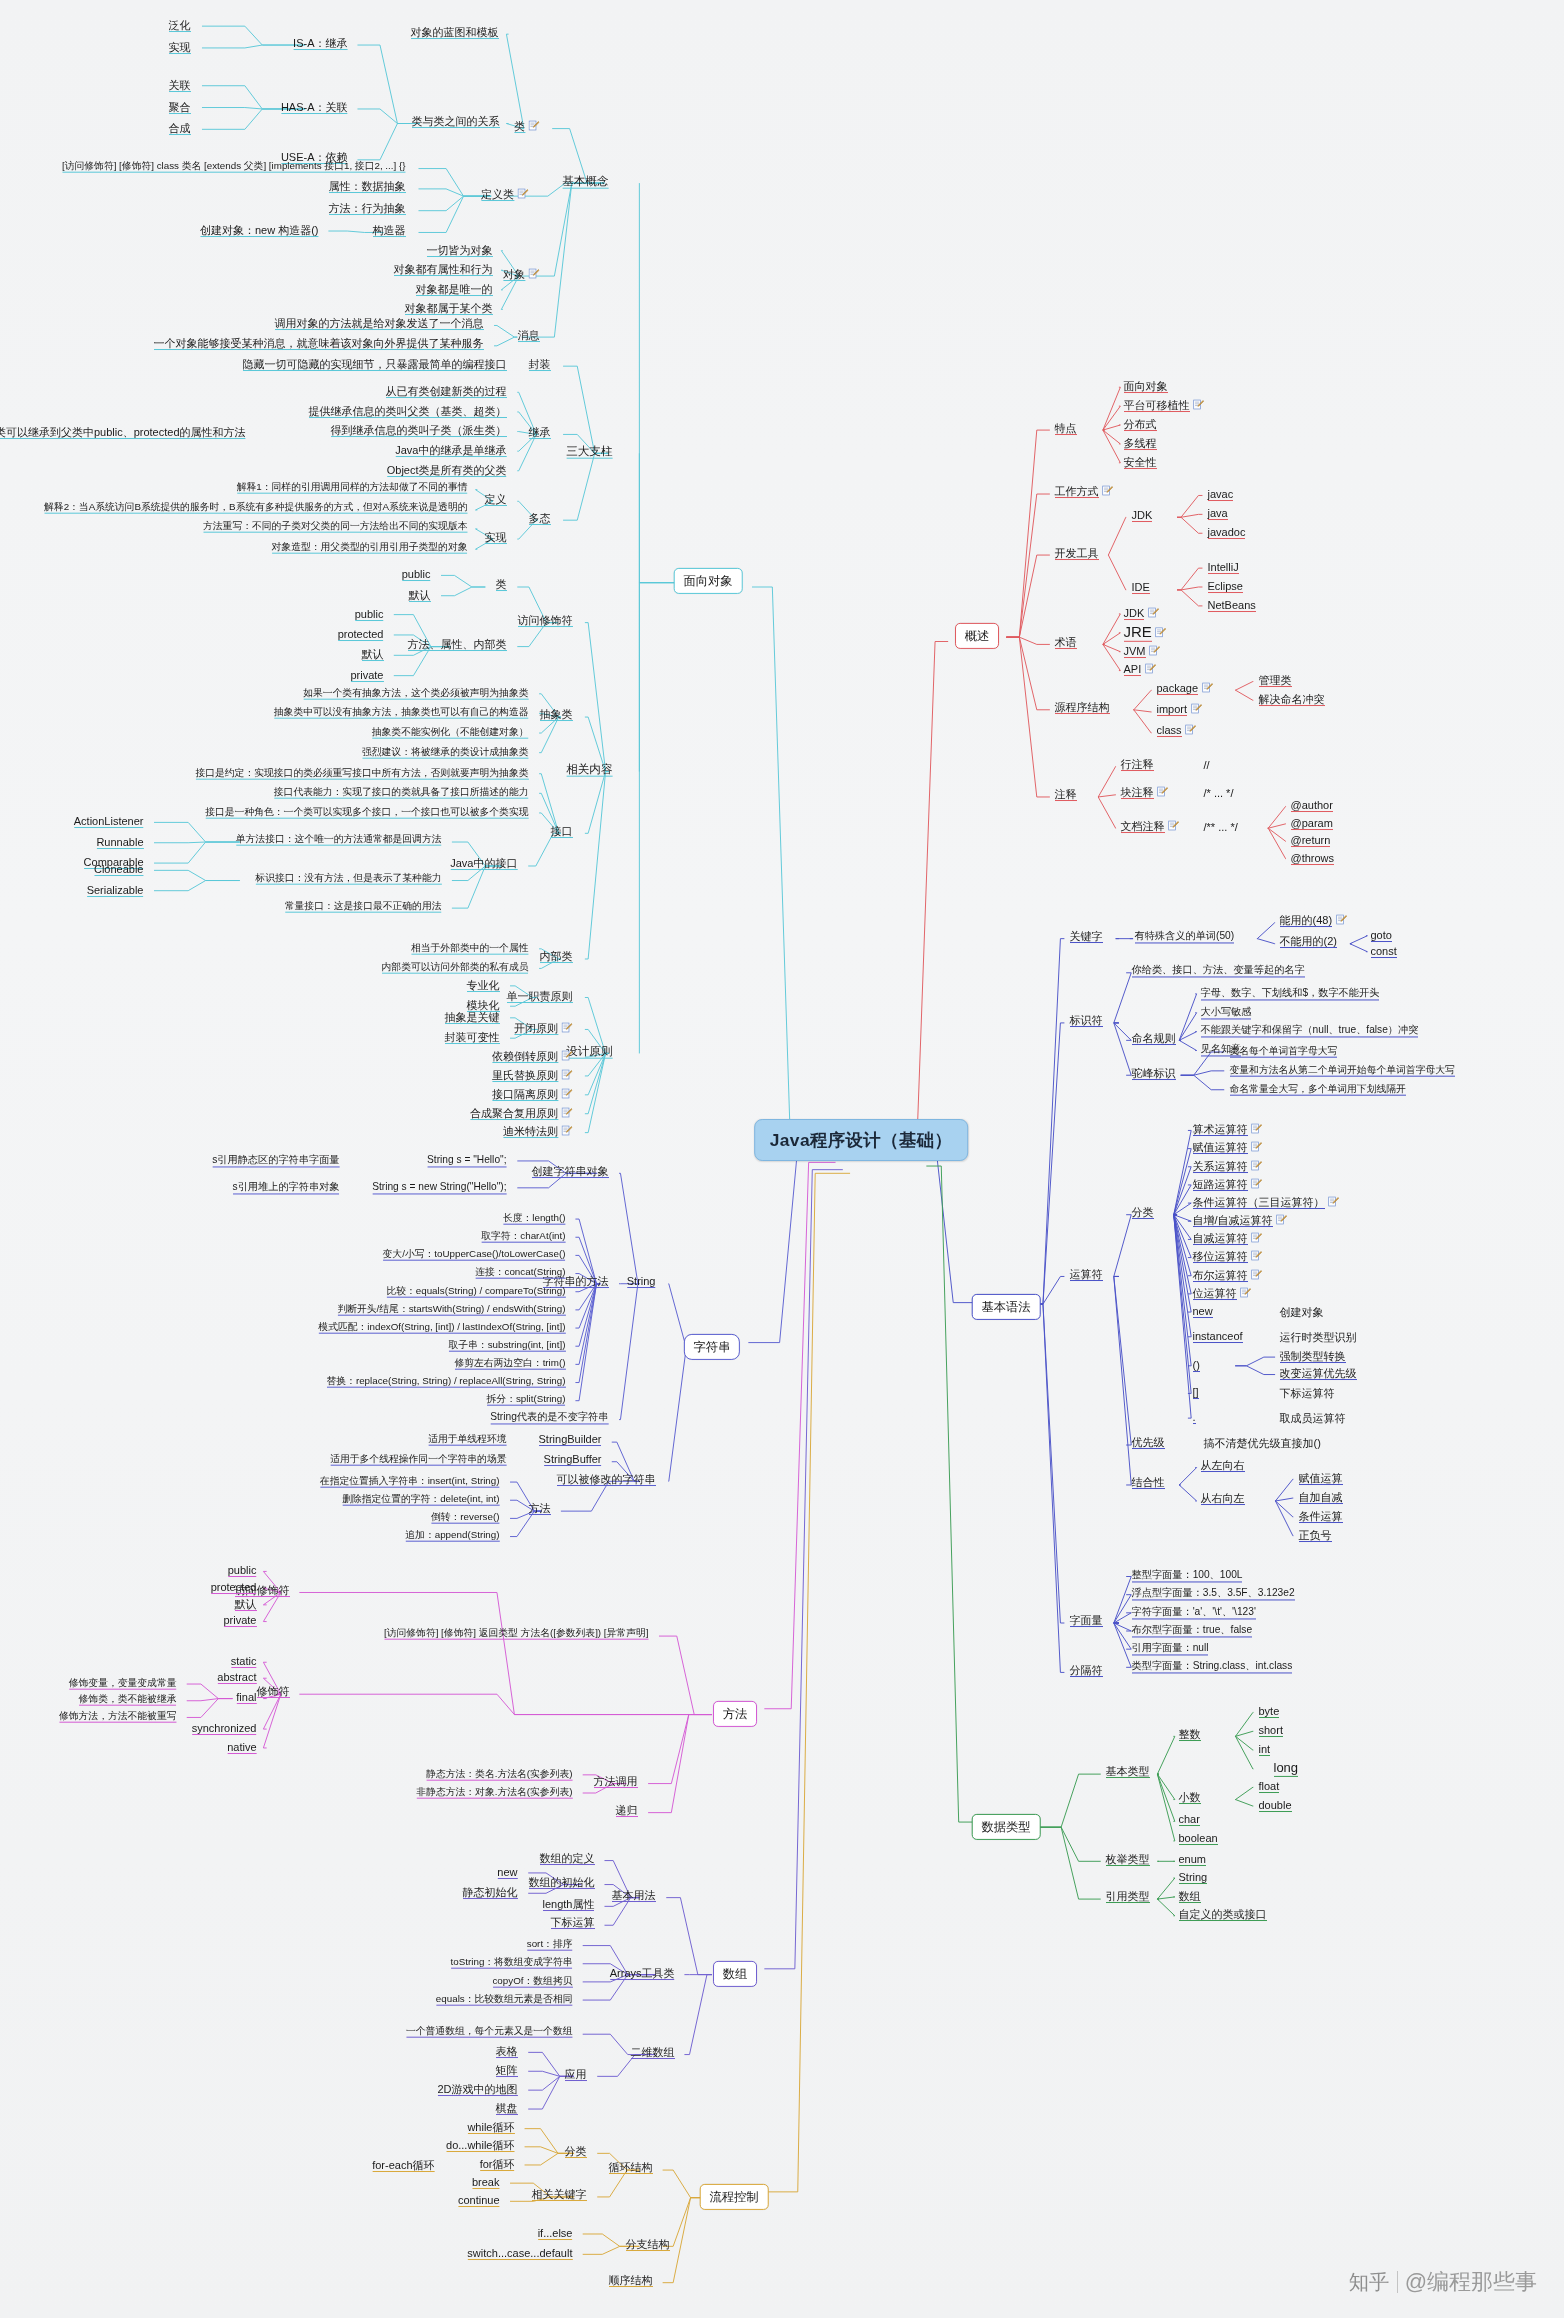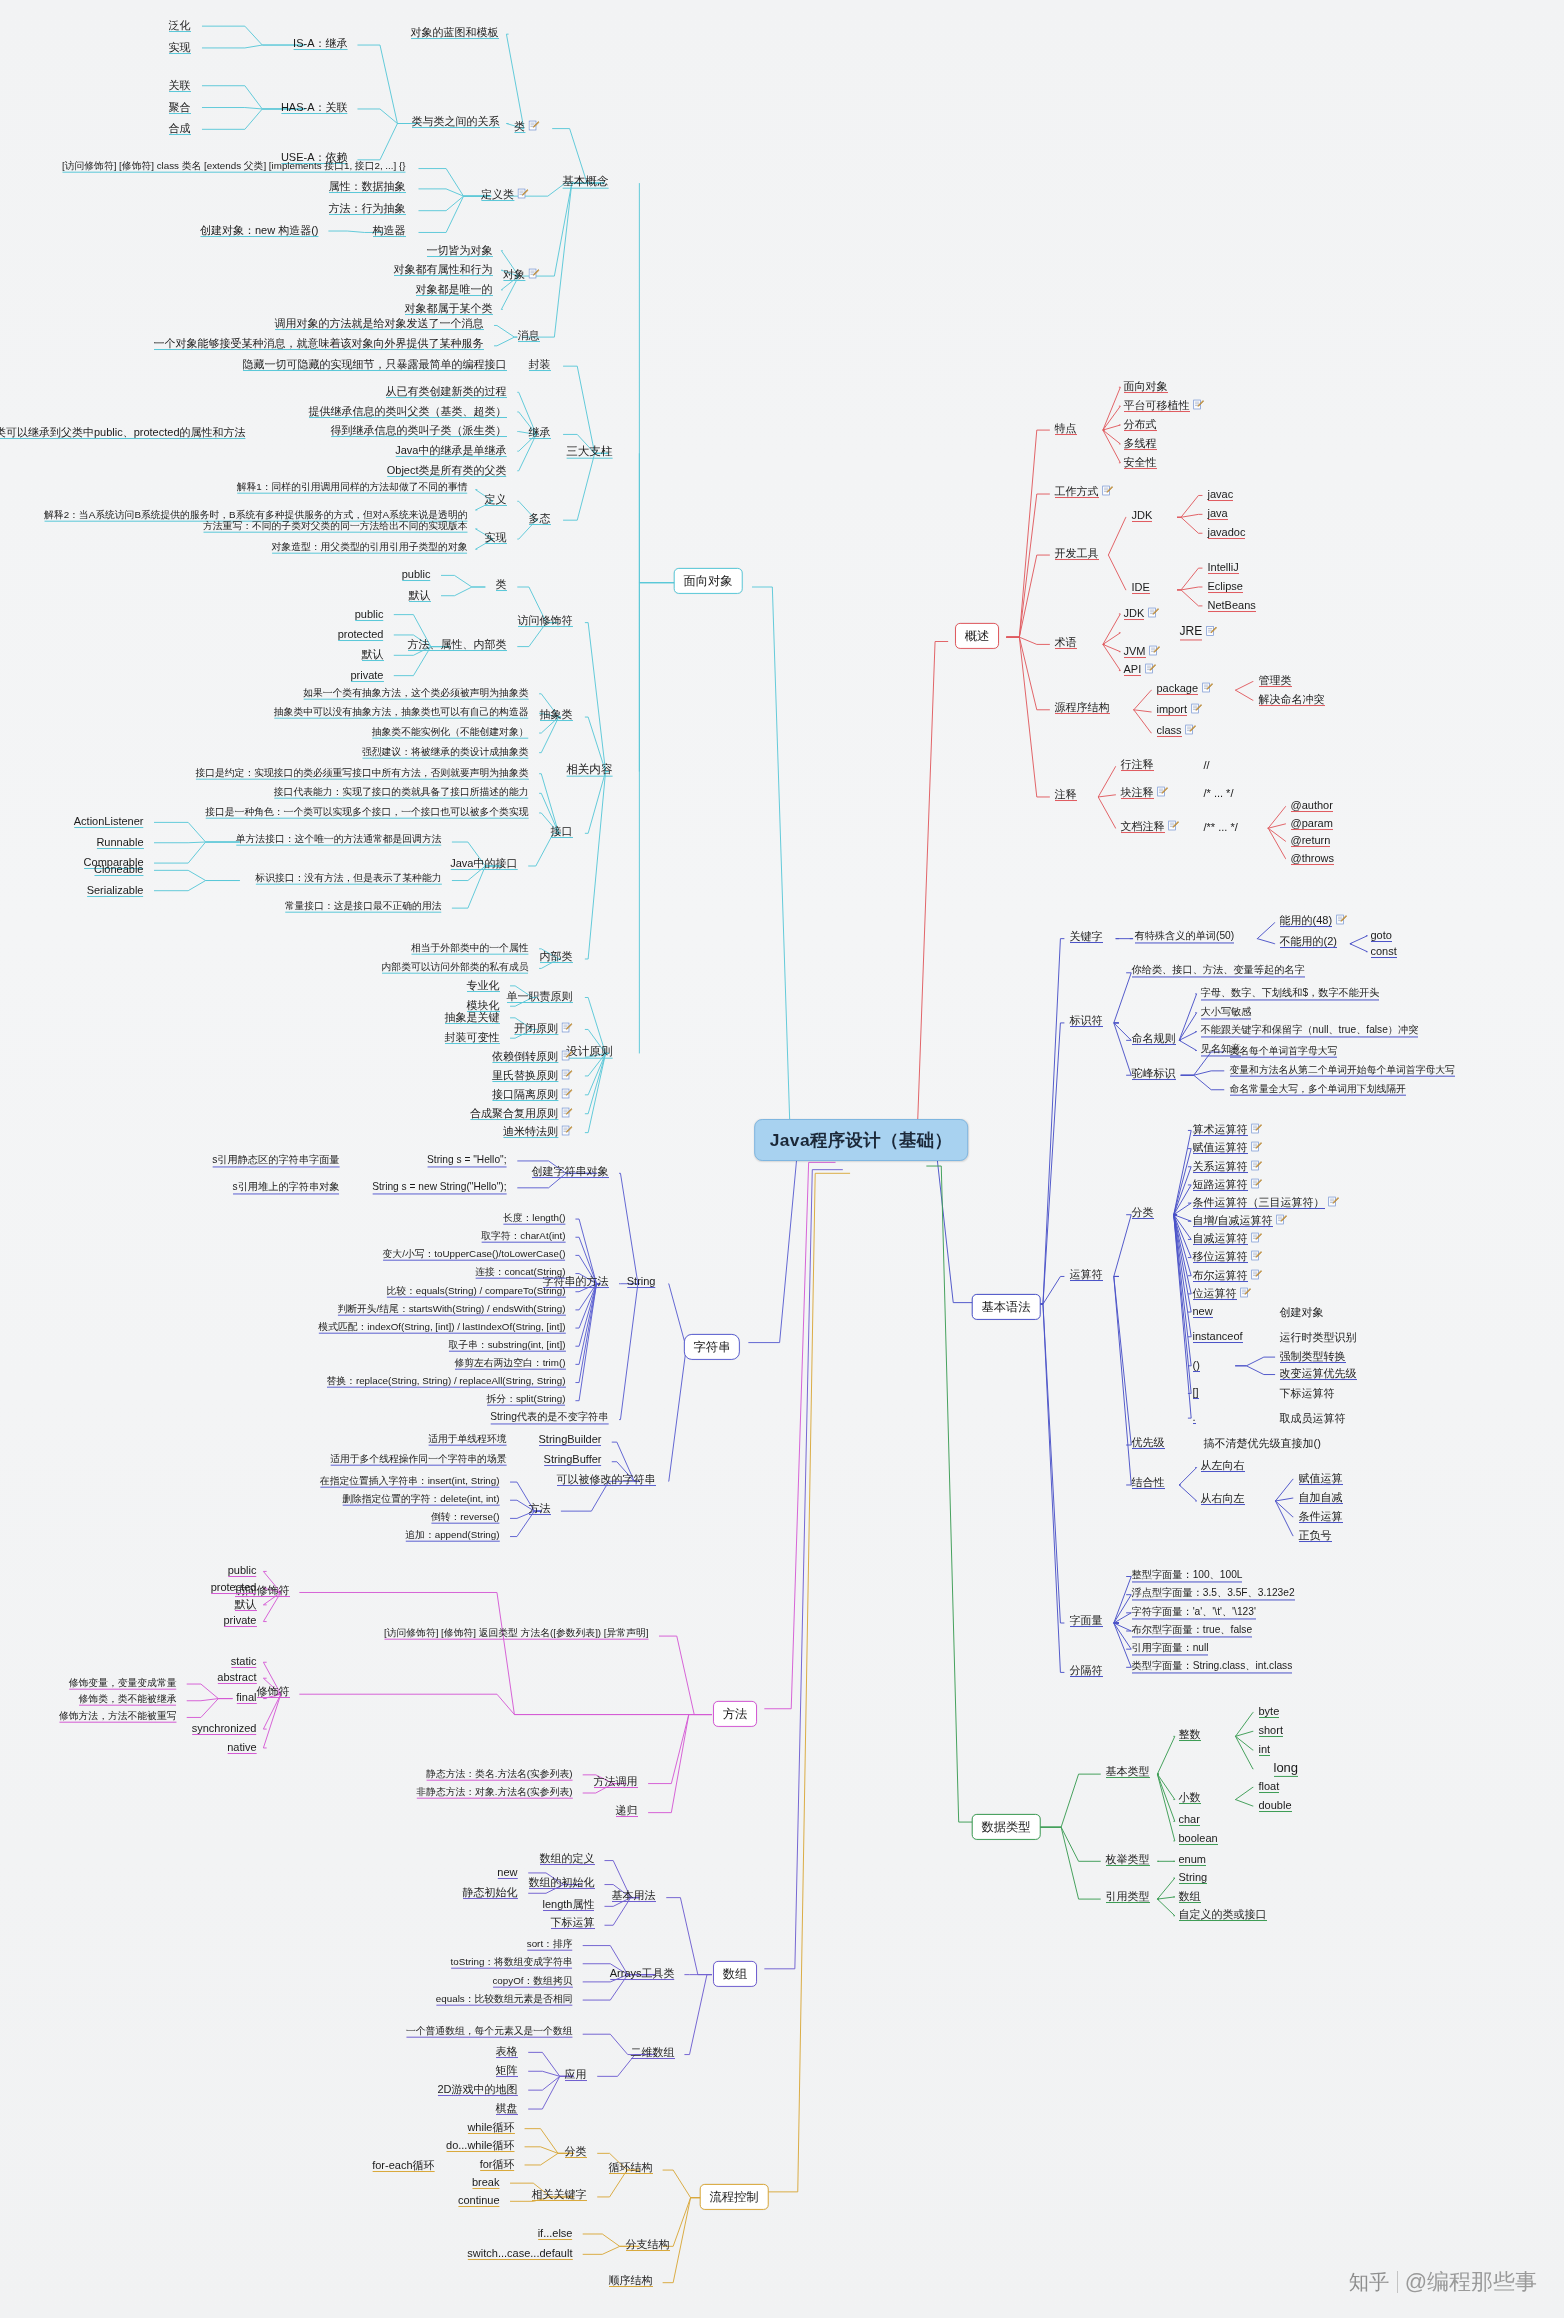--- a/index.html
+++ b/index.html
@@ -371,21 +371,21 @@
     <div class="node r" style="left: 508px; top: 392px; font-size: 11px;"><span class="u" style="--c: #5ac8d8;">从已有类创建新类的过程</span></div>
     <div class="node r" style="left: 508px; top: 412px; font-size: 11px;"><span class="u" style="--c: #5ac8d8;">提供继承信息的类叫父类（基类、超类）</span></div>
     <div class="node r" style="left: 508px; top: 431px; font-size: 11px;"><span class="u" style="--c: #5ac8d8;">得到继承信息的类叫子类（派生类）</span></div>
     <div class="node r" style="left: 508px; top: 451px; font-size: 11px;"><span class="u" style="--c: #5ac8d8;">Java中的继承是单继承</span></div>
     <div class="node r" style="left: 508px; top: 471px; font-size: 11px;"><span class="u" style="--c: #5ac8d8;">Object类是所有类的父类</span></div>
     <div class="node r" style="left: 247px; top: 433px; font-size: 11px;"><span class="u" style="--c: #5ac8d8;">子类可以继承到父类中public、protected的属性和方法</span></div>
     <div class="node r" style="left: 552px; top: 519px; font-size: 11px;"><span class="u" style="--c: #5ac8d8;">多态</span></div>
     <div class="node r" style="left: 508px; top: 500px; font-size: 11px;"><span class="u" style="--c: #5ac8d8;">定义</span></div>
     <div class="node r" style="left: 508px; top: 538px; font-size: 11px;"><span class="u" style="--c: #5ac8d8;">实现</span></div>
     <div class="node r" style="left: 469px; top: 488px; font-size: 9.8px;"><span class="u" style="--c: #5ac8d8;">解释1：同样的引用调用同样的方法却做了不同的事情</span></div>
-    <div class="node r" style="left: 469px; top: 508px; font-size: 9.8px; margin-top: 8px;"><span class="u" style="--c: #5ac8d8;">解释2：当A系统访问B系统提供的服务时，B系统有多种提供服务的方式，但对A系统来说是透明的</span></div>
+    <div class="node r" style="left: 469px; top: 508px; font-size: 9.8px;"><span class="u" style="--c: #5ac8d8;">解释2：当A系统访问B系统提供的服务时，B系统有多种提供服务的方式，但对A系统来说是透明的</span></div>
     <div class="node r" style="left: 469px; top: 527px; font-size: 9.8px;"><span class="u" style="--c: #5ac8d8;">方法重写：不同的子类对父类的同一方法给出不同的实现版本</span></div>
     <div class="node r" style="left: 469px; top: 548px; font-size: 9.8px;"><span class="u" style="--c: #5ac8d8;">对象造型：用父类型的引用引用子类型的对象</span></div>
     <div class="node r" style="left: 614px; top: 770px; font-size: 11.6px;"><span class="u" style="--c: #5ac8d8;">相关内容</span></div>
     <div class="node r" style="left: 574px; top: 621px; font-size: 11px;"><span class="u" style="--c: #5ac8d8;">访问修饰符</span></div>
     <div class="node r" style="left: 508px; top: 585px; font-size: 11px;"><span class="u" style="--c: #5ac8d8;">类</span></div>
     <div class="node r" style="left: 508px; top: 645px; font-size: 11px;"><span class="u" style="--c: #5ac8d8;">方法、属性、内部类</span></div>
     <div class="node r" style="left: 432px; top: 575px; font-size: 11px;"><span class="u" style="--c: #5ac8d8;">public</span></div>
     <div class="node r" style="left: 432px; top: 596px; font-size: 11px;"><span class="u" style="--c: #5ac8d8;">默认</span></div>
     <div class="node r" style="left: 385px; top: 615px; font-size: 11px;"><span class="u" style="--c: #5ac8d8;">public</span></div>
     <div class="node r" style="left: 385px; top: 635px; font-size: 11px;"><span class="u" style="--c: #5ac8d8;">protected</span></div>
@@ -574,21 +574,21 @@
     <div class="node" style="left: 1206px; top: 587px; font-size: 11px;"><span class="u" style="--c: #e05b60;">Eclipse</span></div>
     <div class="node" style="left: 1206px; top: 606px; font-size: 11px;"><span class="u" style="--c: #e05b60;">NetBeans</span></div>
     <div class="node" style="left: 1053px; top: 643px; font-size: 11px;"><span class="u" style="--c: #e05b60;">术语</span></div>
     <div class="node" style="left: 1122px; top: 614px; font-size: 11px;"><span class="u" style="--c: #e05b60;">JDK</span><span class="ico"><svg viewBox="0 0 16 16" width="11" height="11">
           <rect x="1" y="1.5" width="10" height="13" fill="#fdfdfd" stroke="#6f8fd0" stroke-width="1"></rect>
           <line x1="3" y1="4.5" x2="9" y2="4.5" stroke="#9aa8c4"></line>
           <line x1="3" y1="7" x2="9" y2="7" stroke="#9aa8c4"></line>
           <line x1="3" y1="9.5" x2="7" y2="9.5" stroke="#9aa8c4"></line>
           <path d="M14.6 2.2 L15.6 3.2 L8.6 10.2 L7.1 10.7 L7.6 9.2 Z" fill="#d8a24a" stroke="#9c7020" stroke-width=".7"></path>
         </svg></span></div>
-    <div class="node" style="left: 1178px; top: 633px; font-size: 12px;"><span class="u" style="--c: #e05b60;">JRE</span><span class="ico"><svg viewBox="0 0 16 16" width="11" height="11">
+    <div class="node" style="left: 1122px; top: 633px; font-size: 15px;"><span class="u" style="--c: #e05b60;">JRE</span><span class="ico"><svg viewBox="0 0 16 16" width="11" height="11">
           <rect x="1" y="1.5" width="10" height="13" fill="#fdfdfd" stroke="#6f8fd0" stroke-width="1"></rect>
           <line x1="3" y1="4.5" x2="9" y2="4.5" stroke="#9aa8c4"></line>
           <line x1="3" y1="7" x2="9" y2="7" stroke="#9aa8c4"></line>
           <line x1="3" y1="9.5" x2="7" y2="9.5" stroke="#9aa8c4"></line>
           <path d="M14.6 2.2 L15.6 3.2 L8.6 10.2 L7.1 10.7 L7.6 9.2 Z" fill="#d8a24a" stroke="#9c7020" stroke-width=".7"></path>
         </svg></span></div>
     <div class="node" style="left: 1122px; top: 652px; font-size: 11px;"><span class="u" style="--c: #e05b60;">JVM</span><span class="ico"><svg viewBox="0 0 16 16" width="11" height="11">
           <rect x="1" y="1.5" width="10" height="13" fill="#fdfdfd" stroke="#6f8fd0" stroke-width="1"></rect>
           <line x1="3" y1="4.5" x2="9" y2="4.5" stroke="#9aa8c4"></line>
           <line x1="3" y1="7" x2="9" y2="7" stroke="#9aa8c4"></line>

